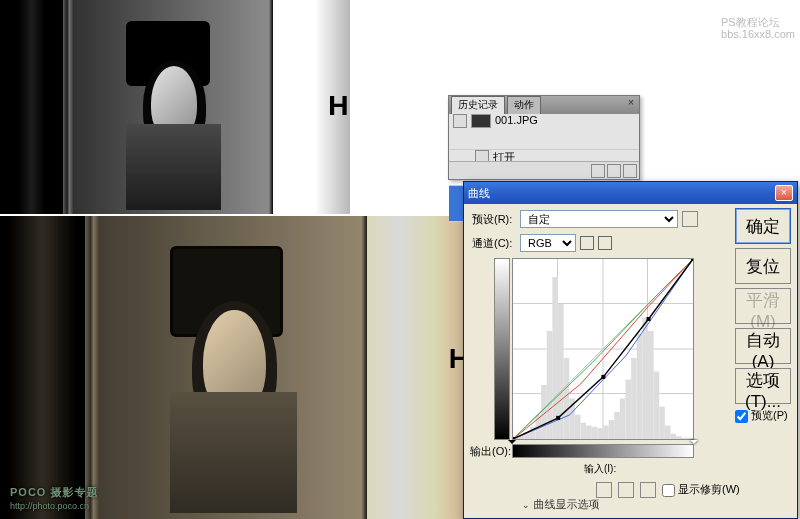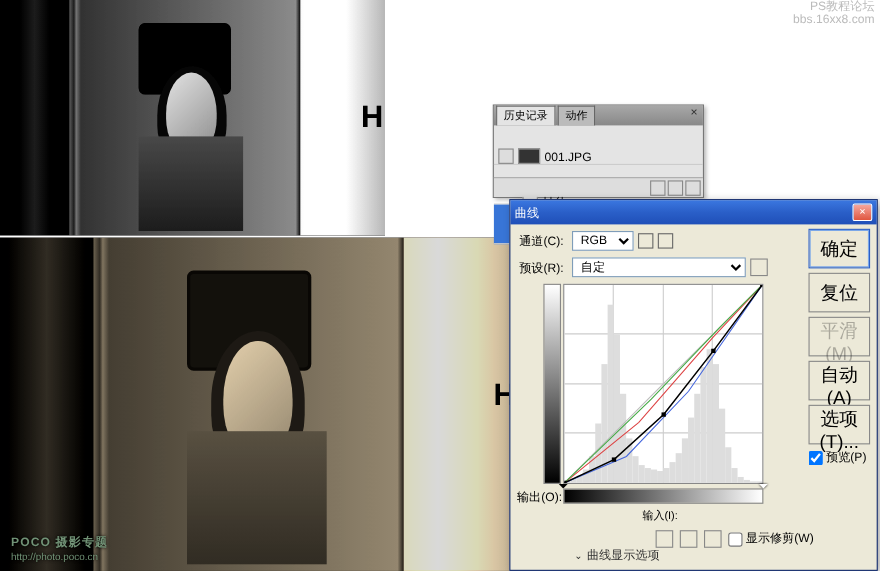--- a/index.html
+++ b/index.html
@@ -1,37 +1,37 @@
 <!DOCTYPE html>
 <html><head>
 <meta charset="utf-8">
 <style>
 *{margin:0;padding:0;box-sizing:border-box;font-family:"Microsoft YaHei",SimSun,sans-serif;font-size:11px}
 body{width:800px;height:519px;background:#fff;position:relative;overflow:hidden}
-.wm-tr{position:absolute;top:0;right:5px;color:#bbb;font-size:10px;text-align:right;line-height:12px}
+.wm-tr{position:absolute;top:16px;right:5px;color:#bbb;font-size:10px;text-align:left;line-height:12px}
 .photo{position:absolute;background:#111;overflow:hidden}
 .photo.top{left:0;top:0;width:350px;height:214px;filter:grayscale(1) contrast(1.3)}
 .photo.bot{left:0;top:216px;width:471px;height:303px;filter:sepia(.7) contrast(1.1) brightness(.85)}
 .scene{position:absolute;inset:0}
 .door{position:absolute;left:18%;top:0;width:60%;height:100%;background:linear-gradient(90deg,#666 0,#333 2%,#777 3%,#444 5%,#888 98%,#222 100%)}
 .win{position:absolute;left:30%;top:10%;width:40%;height:30%;background:#1a1a1a;border:3px solid #111;border-radius:6px}
 .head{position:absolute;left:42%;top:31%;width:22%;height:35%;border-radius:50% 50% 45% 45%;background:linear-gradient(135deg,#ccc,#888)}
 .hair{position:absolute;left:38%;top:28%;width:30%;height:42%;border-radius:50% 50% 40% 40%;background:#222}
 .body{position:absolute;left:30%;top:58%;width:45%;height:40%;background:linear-gradient(#555,#333)}
 .pillar-l{position:absolute;left:0;top:0;width:18%;height:100%;background:linear-gradient(90deg,#000,#333,#000)}
 .pillar-r{position:absolute;right:0;top:0;width:22%;height:100%;background:linear-gradient(90deg,#ddd,#fff 30%,#aaa)}
 .logo-h{position:absolute;right:2%;top:42%;font-weight:900;font-size:28px;color:#000}
 .wm-bl{position:absolute;left:10px;bottom:8px;color:#14b8a6;font-size:18px;font-weight:bold;letter-spacing:1px;text-shadow:0 0 3px #000}
 .wm-bl small{display:block;font-size:9px;font-weight:normal;letter-spacing:0}
 .palette{position:absolute;left:448px;top:95px;width:192px;height:85px;background:#e4e4e4;border:1px solid #777;box-shadow:2px 2px 4px rgba(0,0,0,.3)}
 .pal-tabs{height:18px;background:linear-gradient(#a8a8a8,#888);display:flex;padding:0 2px;gap:2px}
 .tab{background:#e4e4e4;padding:1px 6px;border:1px solid #666;border-bottom:none;font-size:10px}
 .tab.inact{background:#bbb}
 .pal-close{margin-left:auto;width:12px;text-align:center;color:#333}
-.pal-row{height:36px;display:flex;align-items:flex-end;padding:0 4px;gap:4px;border-bottom:1px solid #ccc}
+.pal-row{height:36px;display:flex;align-items:flex-start;padding:0 4px;gap:4px;border-bottom:1px solid #ccc}
 .pal-row.sel{background:#3875d7;color:#fff}
 .thumb{width:20px;height:14px;background:#333;border:1px solid #999}
 .icn{width:14px;height:14px;background:#ddd;border:1px solid #888;display:inline-block}
 .pal-foot{position:absolute;bottom:0;left:0;right:0;height:18px;background:#ddd;border-top:1px solid #aaa;display:flex;justify-content:flex-end;padding:2px;gap:2px}
 .dialog{position:absolute;left:463px;top:181px;width:335px;height:338px;background:#ece9d8;border:1px solid #0a246a;box-shadow:3px 3px 8px rgba(0,0,0,.4)}
 .titlebar{height:22px;background:linear-gradient(#3b77e0,#2a5fc8 50%,#1f4fb8);display:flex;align-items:center;padding:0 4px;color:#fff;font-weight:normal}
 .titlebar .x{margin-left:auto;width:18px;height:16px;background:linear-gradient(#f5a89f,#e0563f);border:1px solid #fff;text-align:center;line-height:13px;font-size:10px;border-radius:2px}
 .dlg-body{padding:6px 8px;position:relative;height:calc(100% - 22px)}
 .row{display:flex;align-items:center;gap:4px;margin-bottom:6px}
 .lbl{min-width:44px}
@@ -135,29 +135,29 @@
   </div>
 </div>
 
 <div class="dialog">
   <div class="titlebar">
     <span>曲线</span>
     <span class="x">×</span>
   </div>
   <div class="dlg-body">
     <div class="row">
+      <span class="lbl">预设(R):</span>
+      <select class="sel-wide"><option>自定</option></select>
+      <span class="menu-btn"></span>
+    </div>
+    <div class="row">
       <span class="lbl">通道(C):</span>
       <select class="sel-ch"><option>RGB</option></select>
       <span class="sq"></span>
       <span class="sq"></span>
-    </div>
-    <div class="row">
-      <span class="lbl">预设(R):</span>
-      <select class="sel-wide"><option>自定</option></select>
-      <span class="menu-btn"></span>
     </div>
 
     <div class="yaxis"></div>
     <div class="out-lbl">输出(O):</div>
 
     <div class="curve-area">
       <svg class="curves" viewBox="0 0 182 182">
         <g class="grid">
           <line x1="45" y1="0" x2="45" y2="182"></line>
             <line x1="91" y1="0" x2="91" y2="182"></line>

